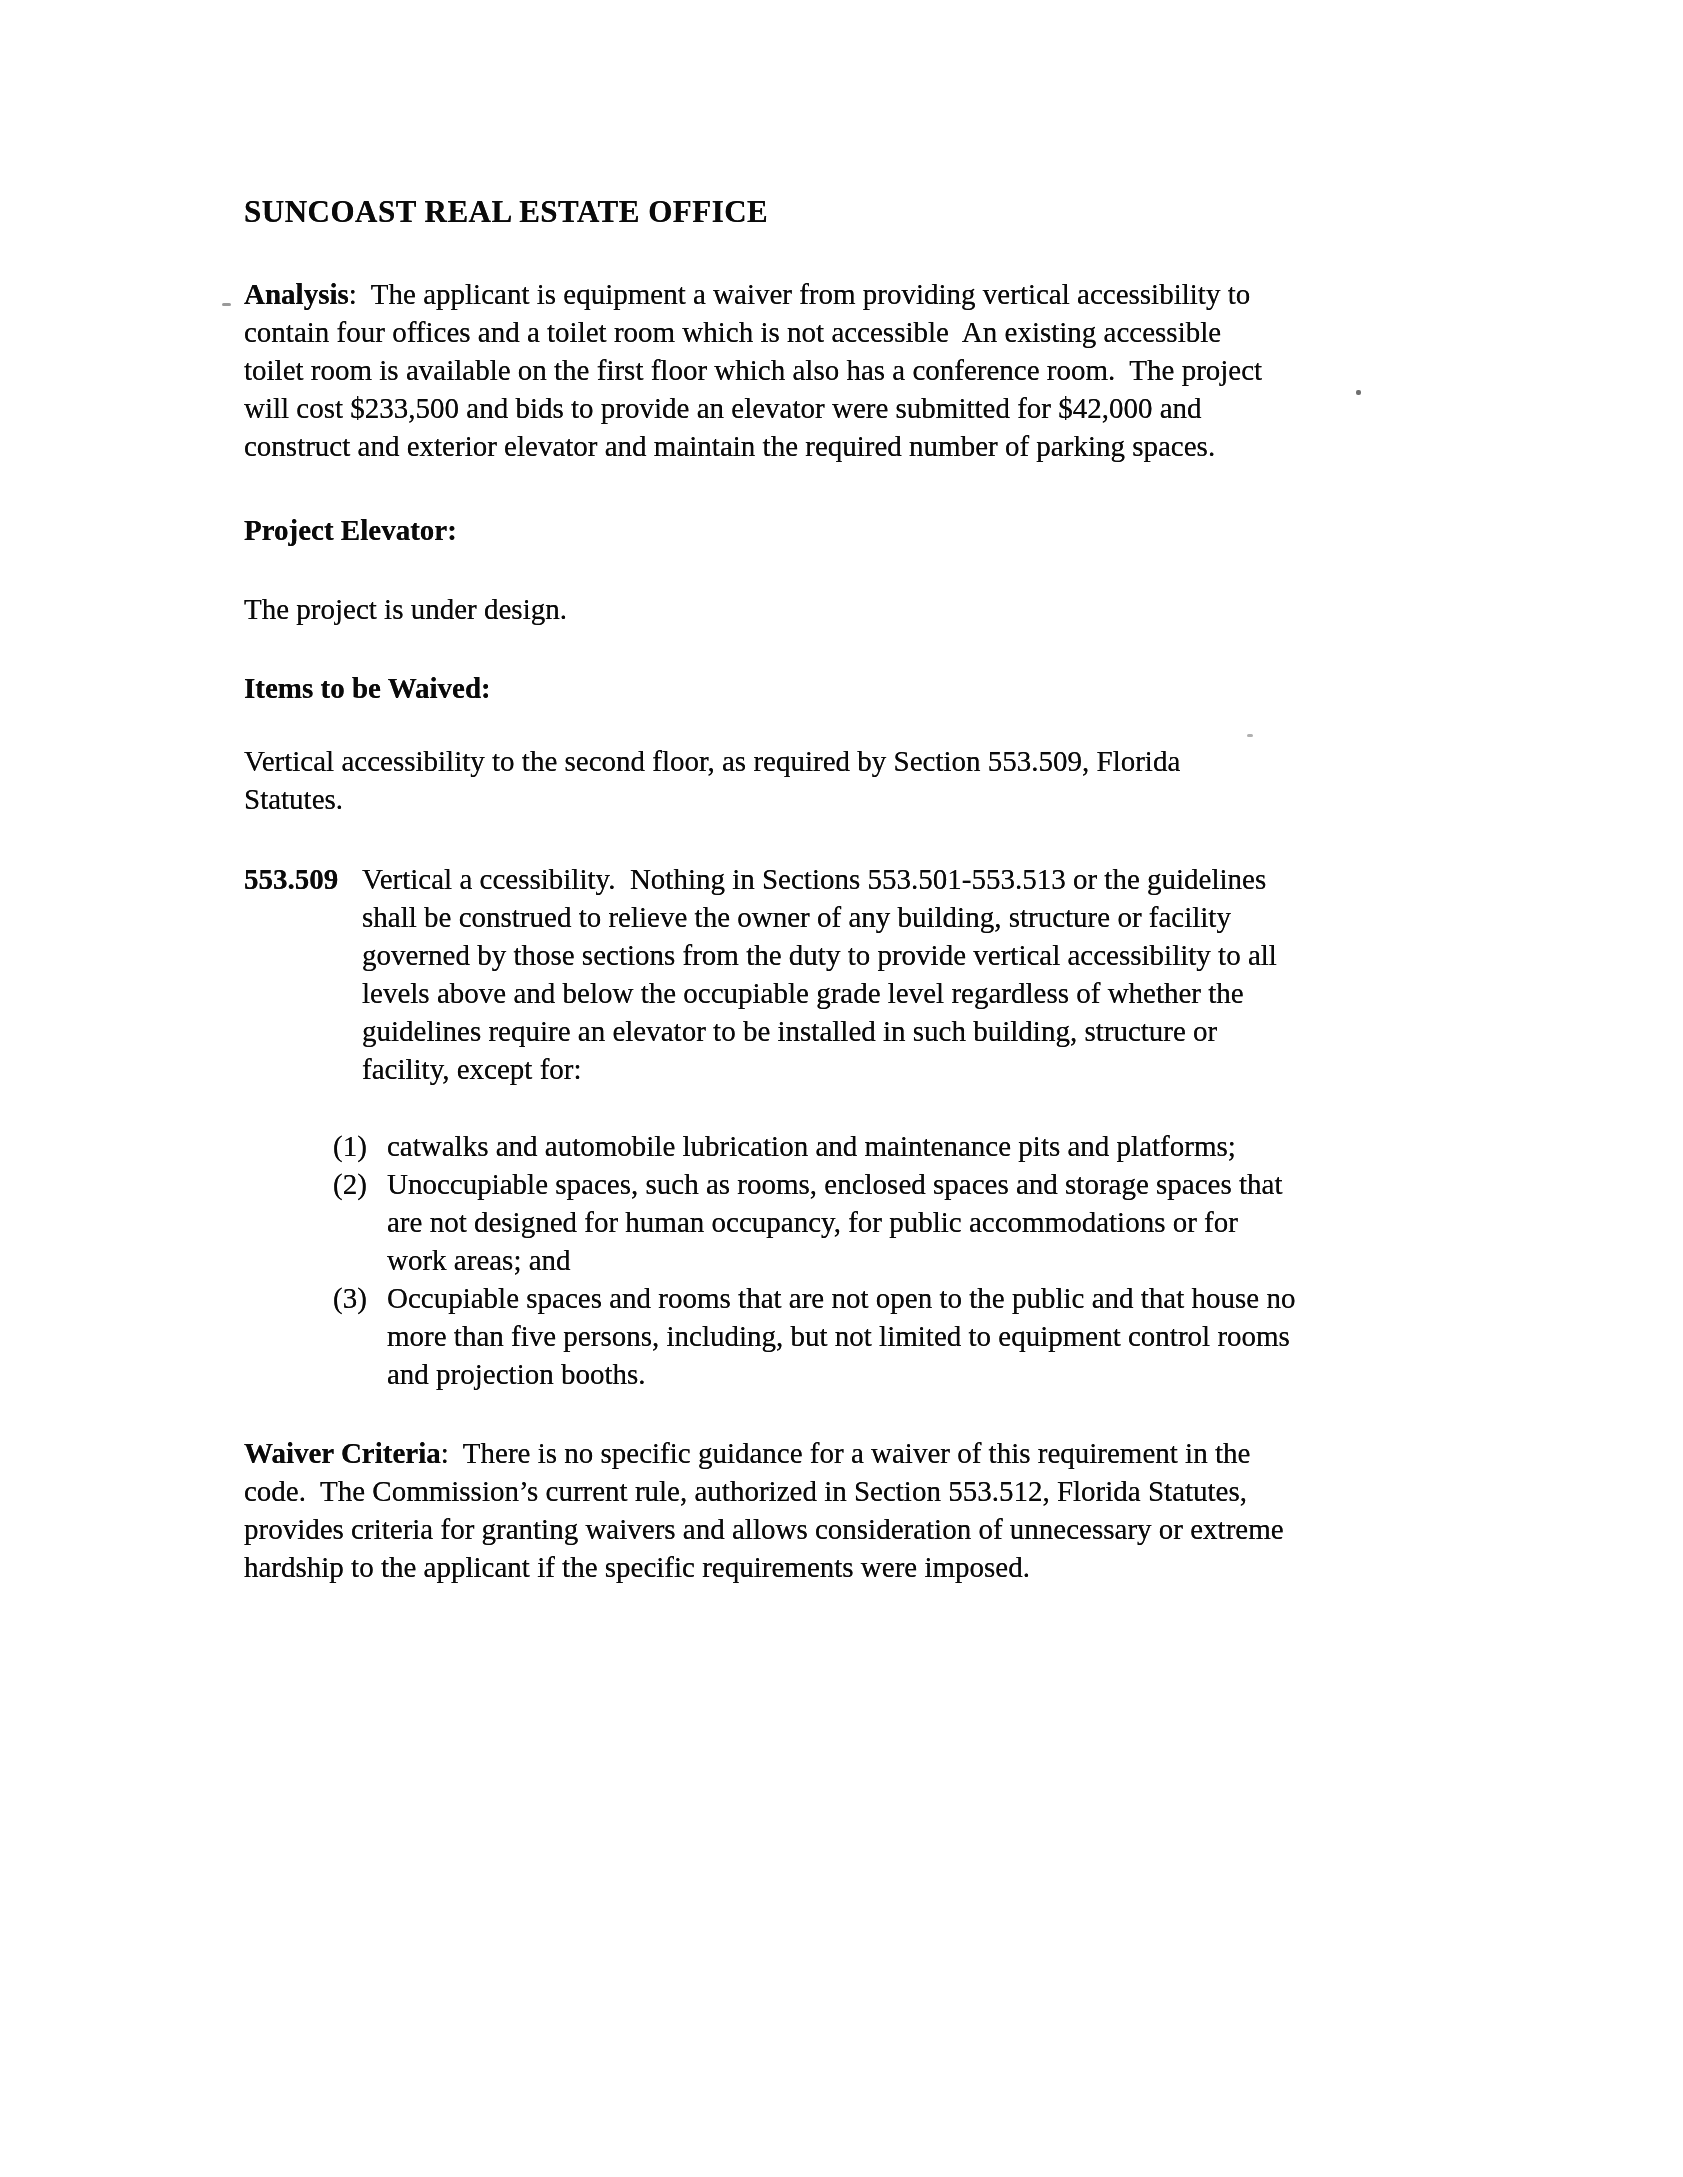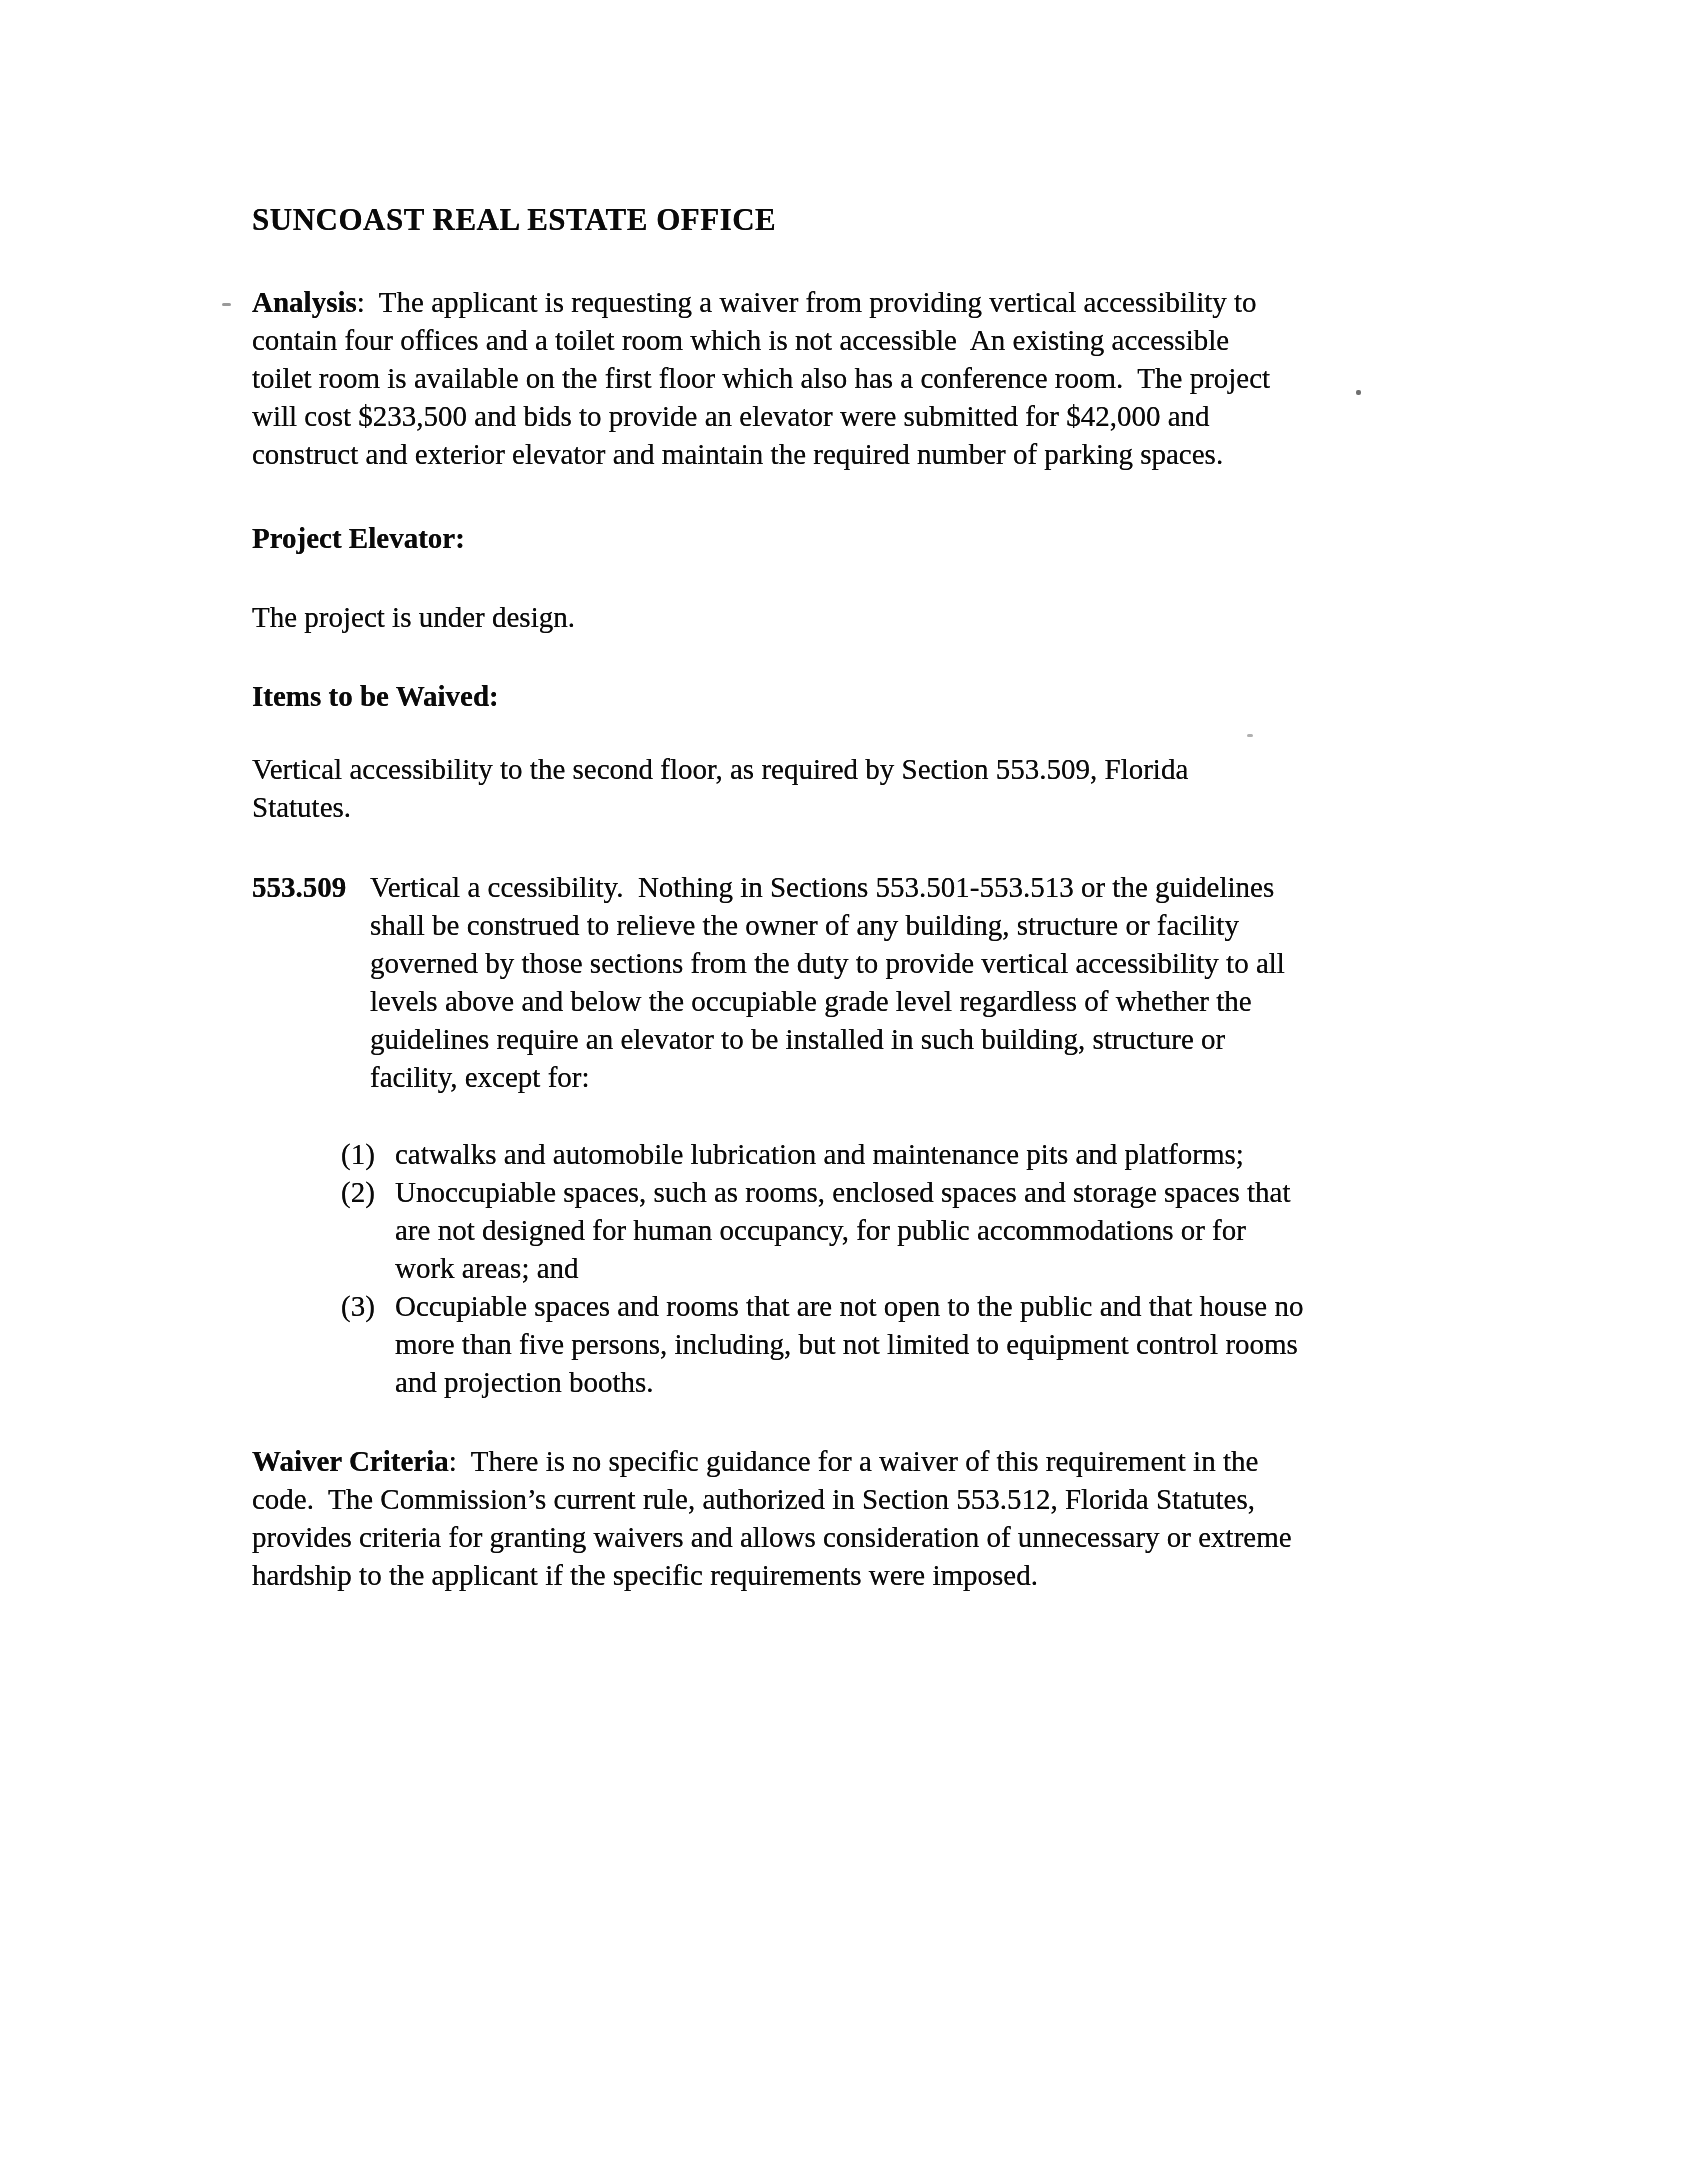--- a/index.html
+++ b/index.html
@@ -8,26 +8,25 @@
     width: 1683px;
     height: 2177px;
     background: #ffffff;
     overflow: hidden;
     font-family: "Liberation Serif", serif;
     color: #0a0a0a;
     text-shadow: 0 0 0.5px rgba(10,10,10,0.85);
   }
   .content {
     position: absolute;
-    left: 252px;
+    left: 244px;
     top: 193px;
     width: 1198px;
     font-size: 29px;
     line-height: 38px;
-    margin-top: 8px;
   }
   .tline, .lines-block div { white-space: pre; line-height: 38px; }
   .bold { font-weight: bold; }
   .title {
     font-weight: bold;
     font-size: 31px;
     letter-spacing: 0.5px;
     line-height: 38px;
     margin-bottom: 44px;
     white-space: pre;
@@ -61,21 +60,21 @@
 </style>
 </head>
 <body>
 
 <div class="page">
   <div class="content">
 
     <div class="title">SUNCOAST REAL ESTATE OFFICE</div>
 
     <div class="para-analysis">
-      <div class="tline"><span class="bold">Analysis</span><span>:  </span><span>The applicant is requesting a waiver from providing vertical accessibility to</span></div>
+      <div class="tline"><span class="bold">Analysis</span><span>:  </span><span>The applicant is equipment a waiver from providing vertical accessibility to</span></div>
       <div class="lines-block">
           <div>contain four offices and a toilet room which is not accessible  An existing accessible</div>
           <div>toilet room is available on the first floor which also has a conference room.  The project</div>
           <div>will cost $233,500 and bids to provide an elevator were submitted for $42,000 and</div>
           <div>construct and exterior elevator and maintain the required number of parking spaces.</div>
         </div>
     </div>
 
     <div class="heading heading-pp">Project Elevator:</div>
 

